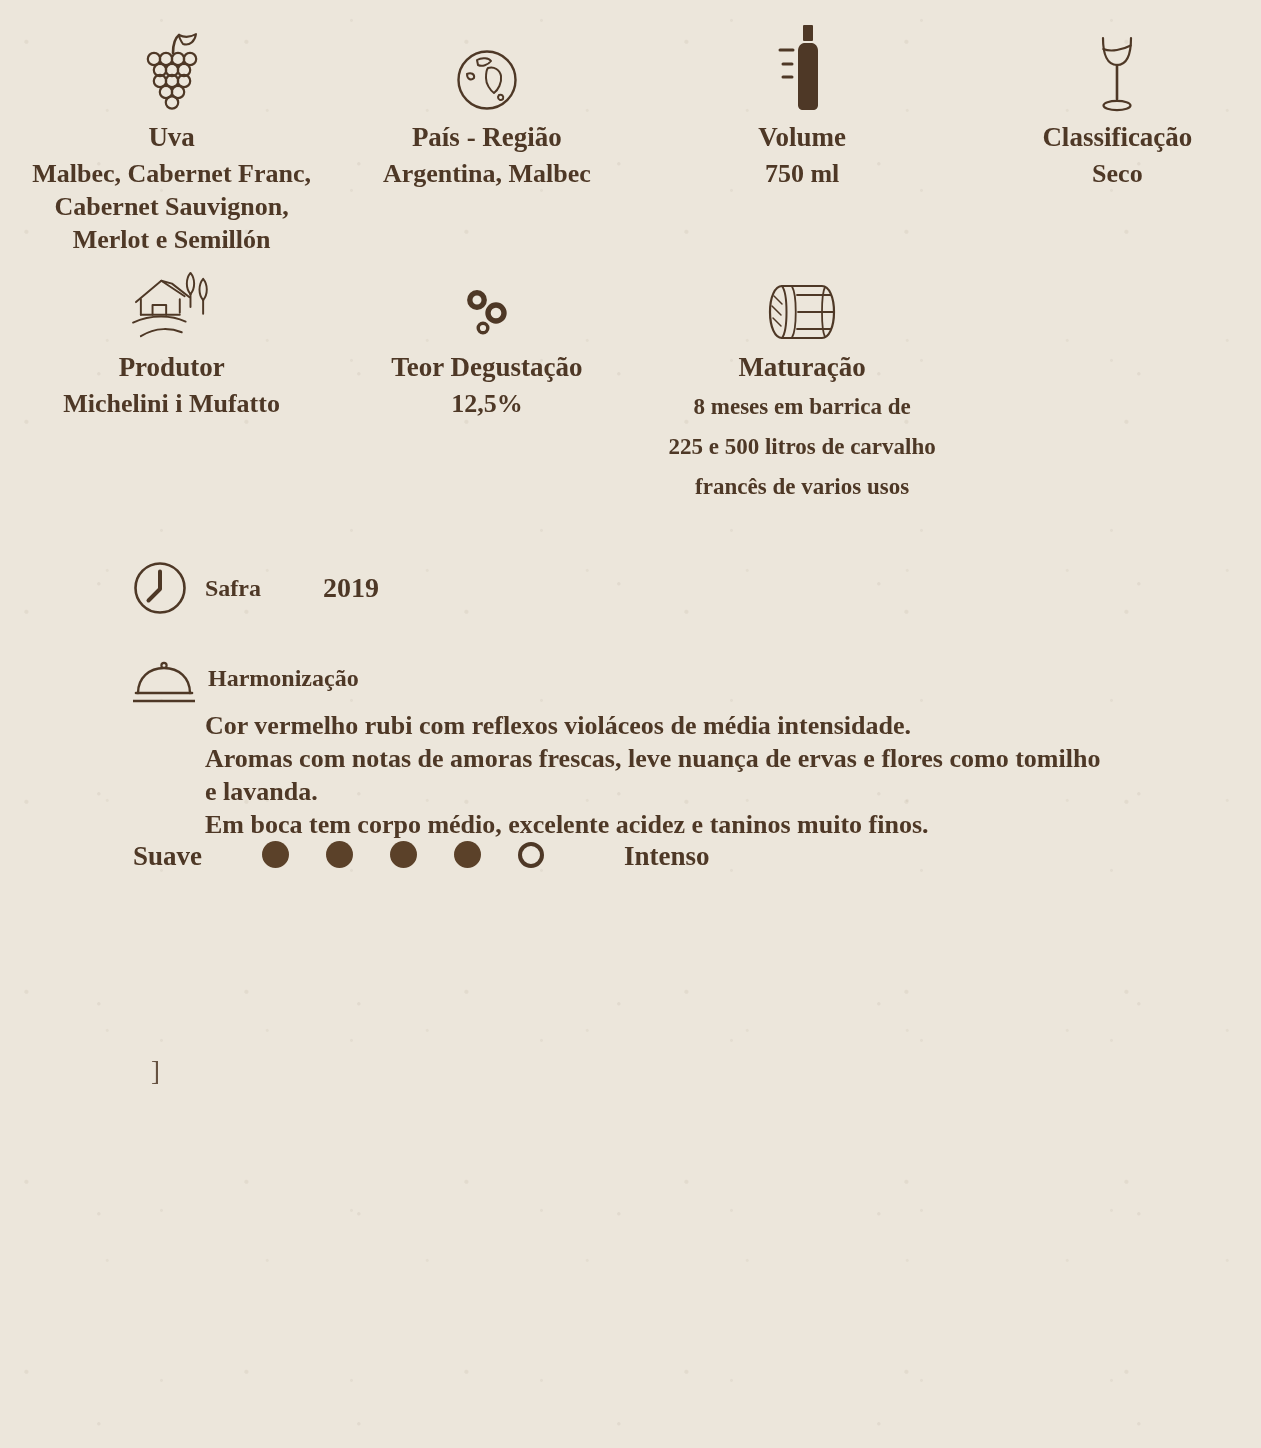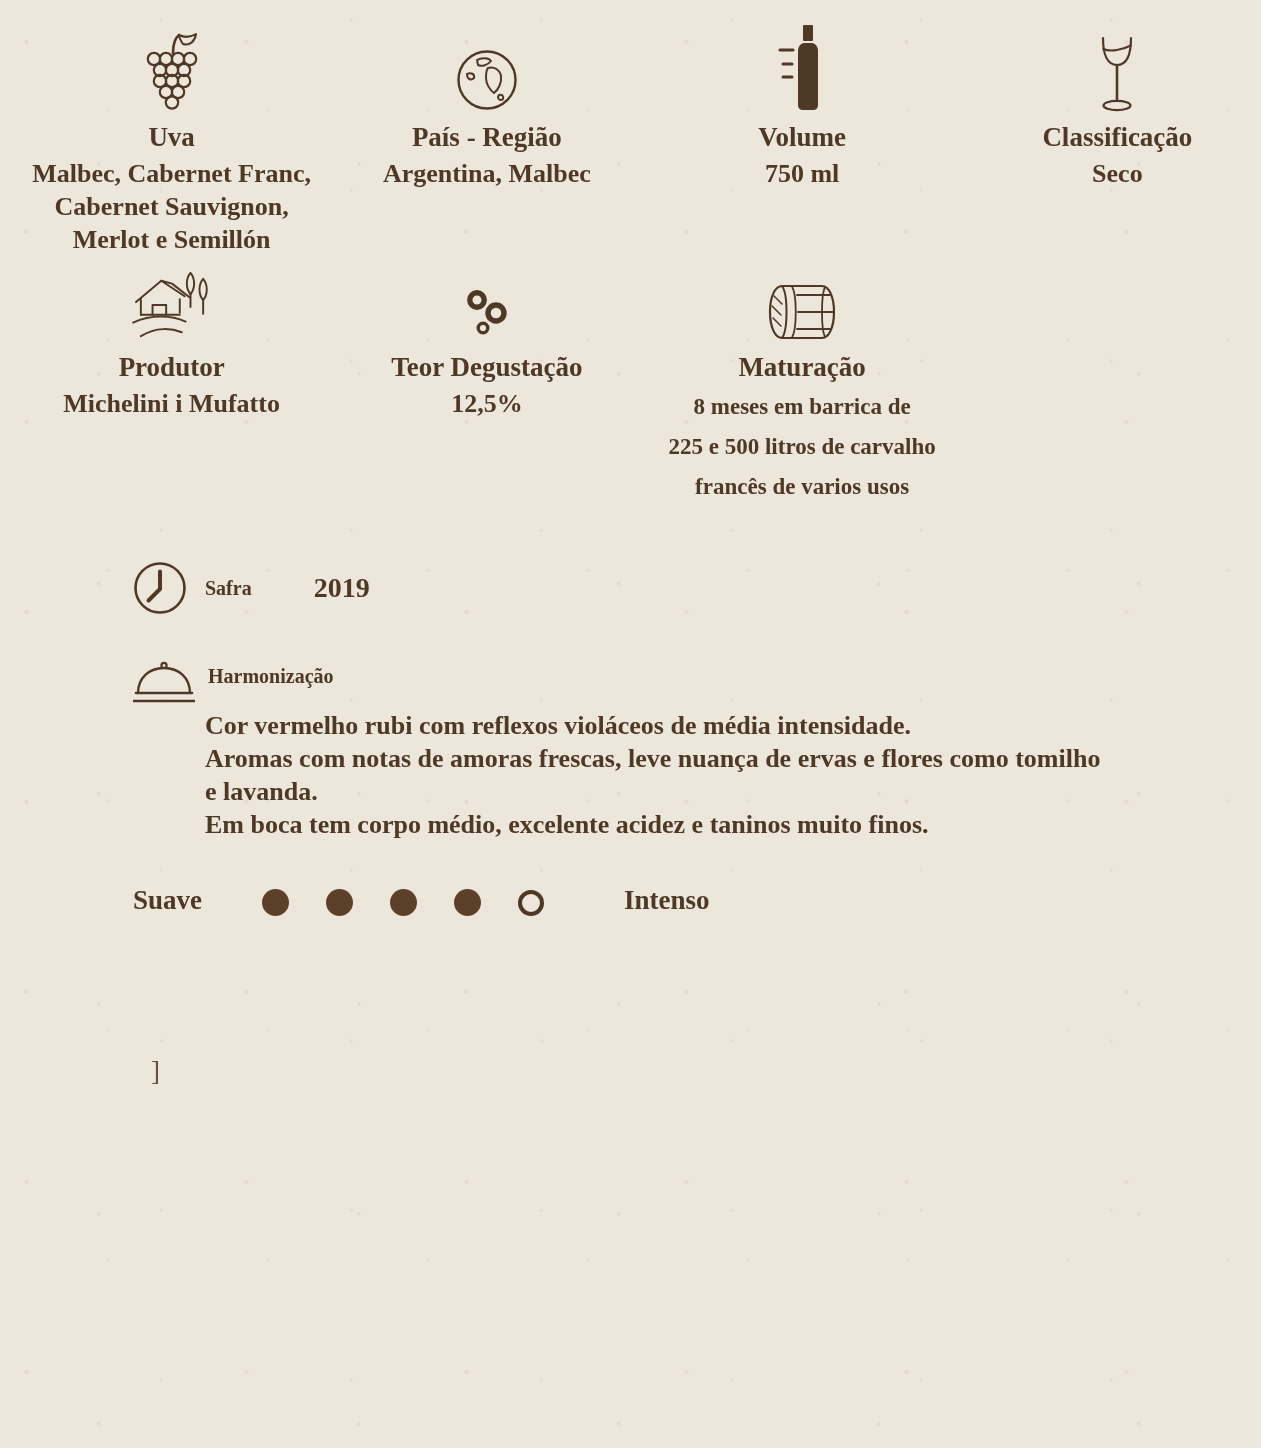--- a/index.html
+++ b/index.html
@@ -28,33 +28,33 @@
   .info-grid{display:grid;grid-template-columns:repeat(4,1fr);padding-top:36px;row-gap:10px;}
   .grid-cell{display:flex;flex-direction:column;align-items:center;text-align:center;padding-left:28px;}
   .icon-box{height:76px;display:flex;align-items:flex-end;justify-content:center;}
   .cell-label{font-size:27px;line-height:30px;margin-top:10px;}
   .cell-value{font-size:26px;line-height:33px;margin-top:5px;white-space:pre-line;}
   .grid-cell.small-value .cell-value{font-size:23px;line-height:40px;}
 
   
   .details{margin-left:133px;}
   .row{display:flex;align-items:center;}
-  .section-label{font-size:20px;}
+  .section-label{font-size:24px;}
   .safra-row{margin-top:54px;}
   .safra-row .section-label{margin-left:18px;}
   .safra-value{margin-left:62px;font-size:28px;}
   .harm-header{margin-top:46px;align-items:flex-start;}
   .harm-header .section-label{margin-left:13px;position:relative;top:4px;}
   .degust-header{margin-top:40px;}
   .degust-header .section-label{margin-left:13px;}
   .paragraph{margin-left:72px;margin-top:14px;font-size:26px;line-height:33px;max-width:920px;white-space:pre-line;}
   .degust-paragraph{margin-top:6px;}
 
   
-  .intensity-row{margin-top:44px;align-items:flex-end;gap:24px;}
+  .intensity-row{align-items:flex-start;gap:24px;}
   .intensity-label{font-size:27px;}
   .dots{display:flex;align-items:center;margin-left:36px;gap:37px;}
   .dot{width:27px;height:27px;border-radius:50%;background:var(--dot);}
   .dot.empty{background:transparent;border:4px solid var(--ink);width:26px;height:26px;}
   .intensity-right{margin-left:56px;}
 
   .stray-bracket{position:absolute;left:151px;top:1056px;font-size:27px;font-weight:400;opacity:.85;}
 </style>
 </head>
 <body>

